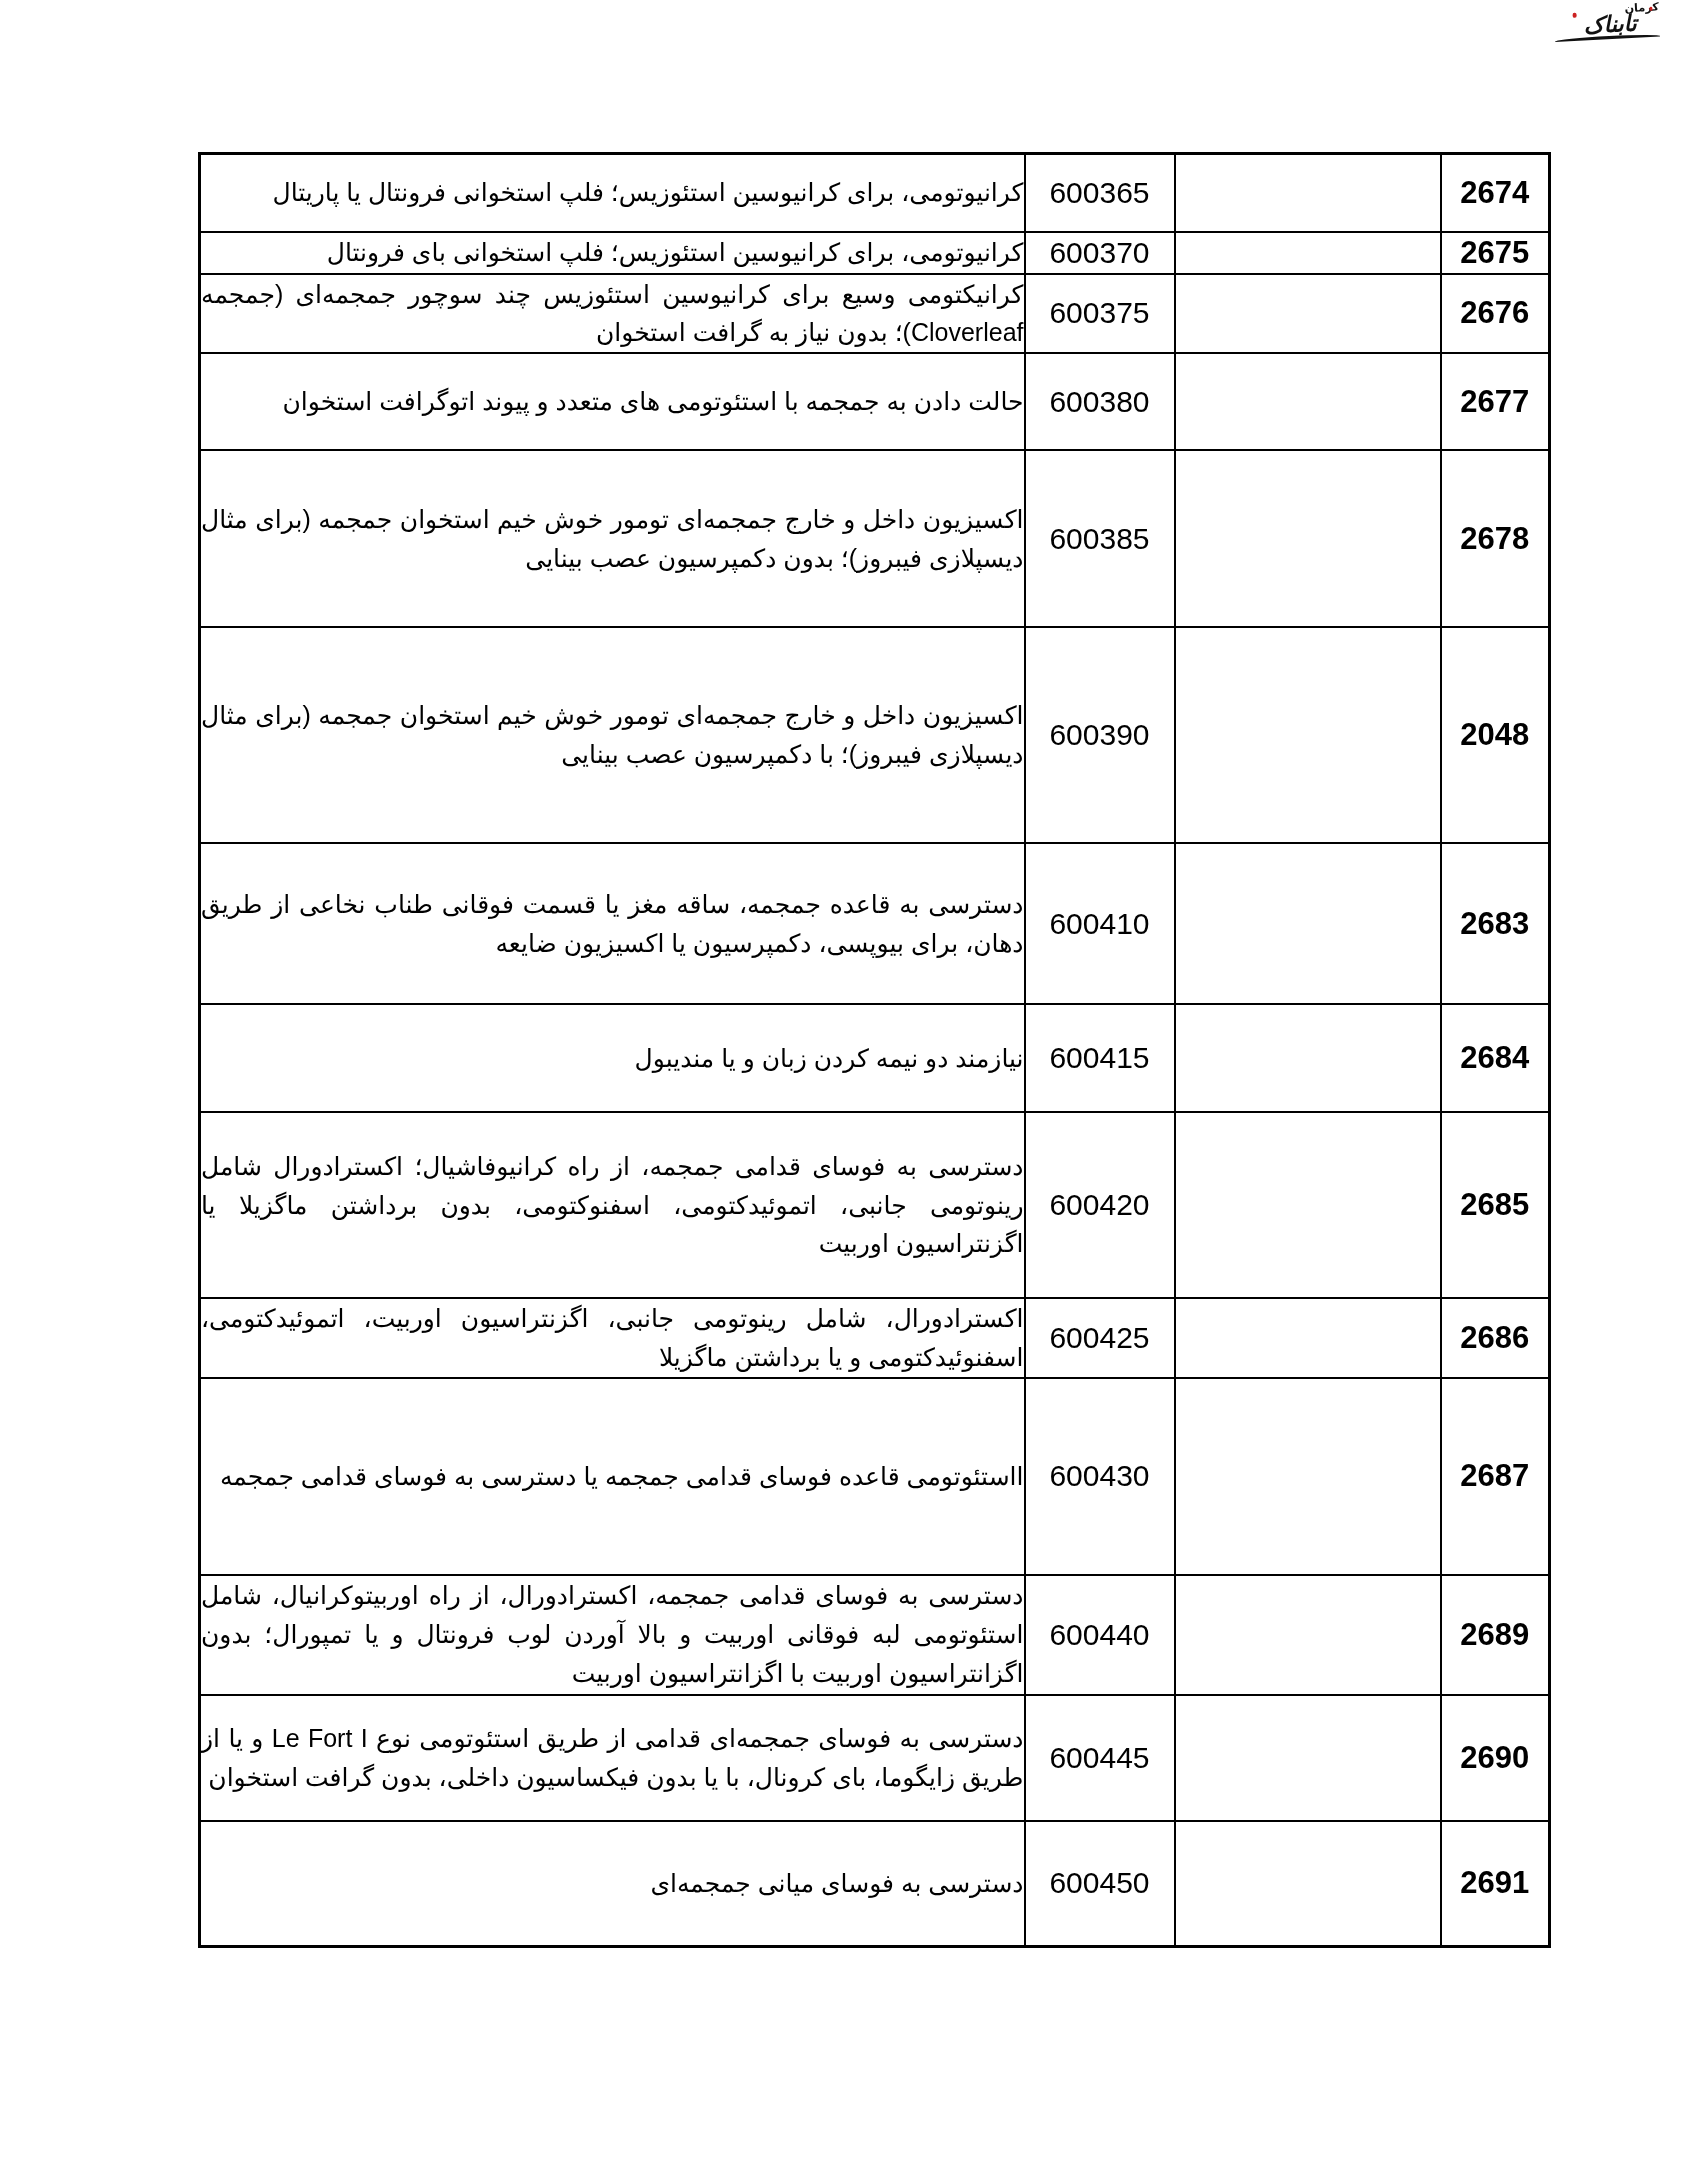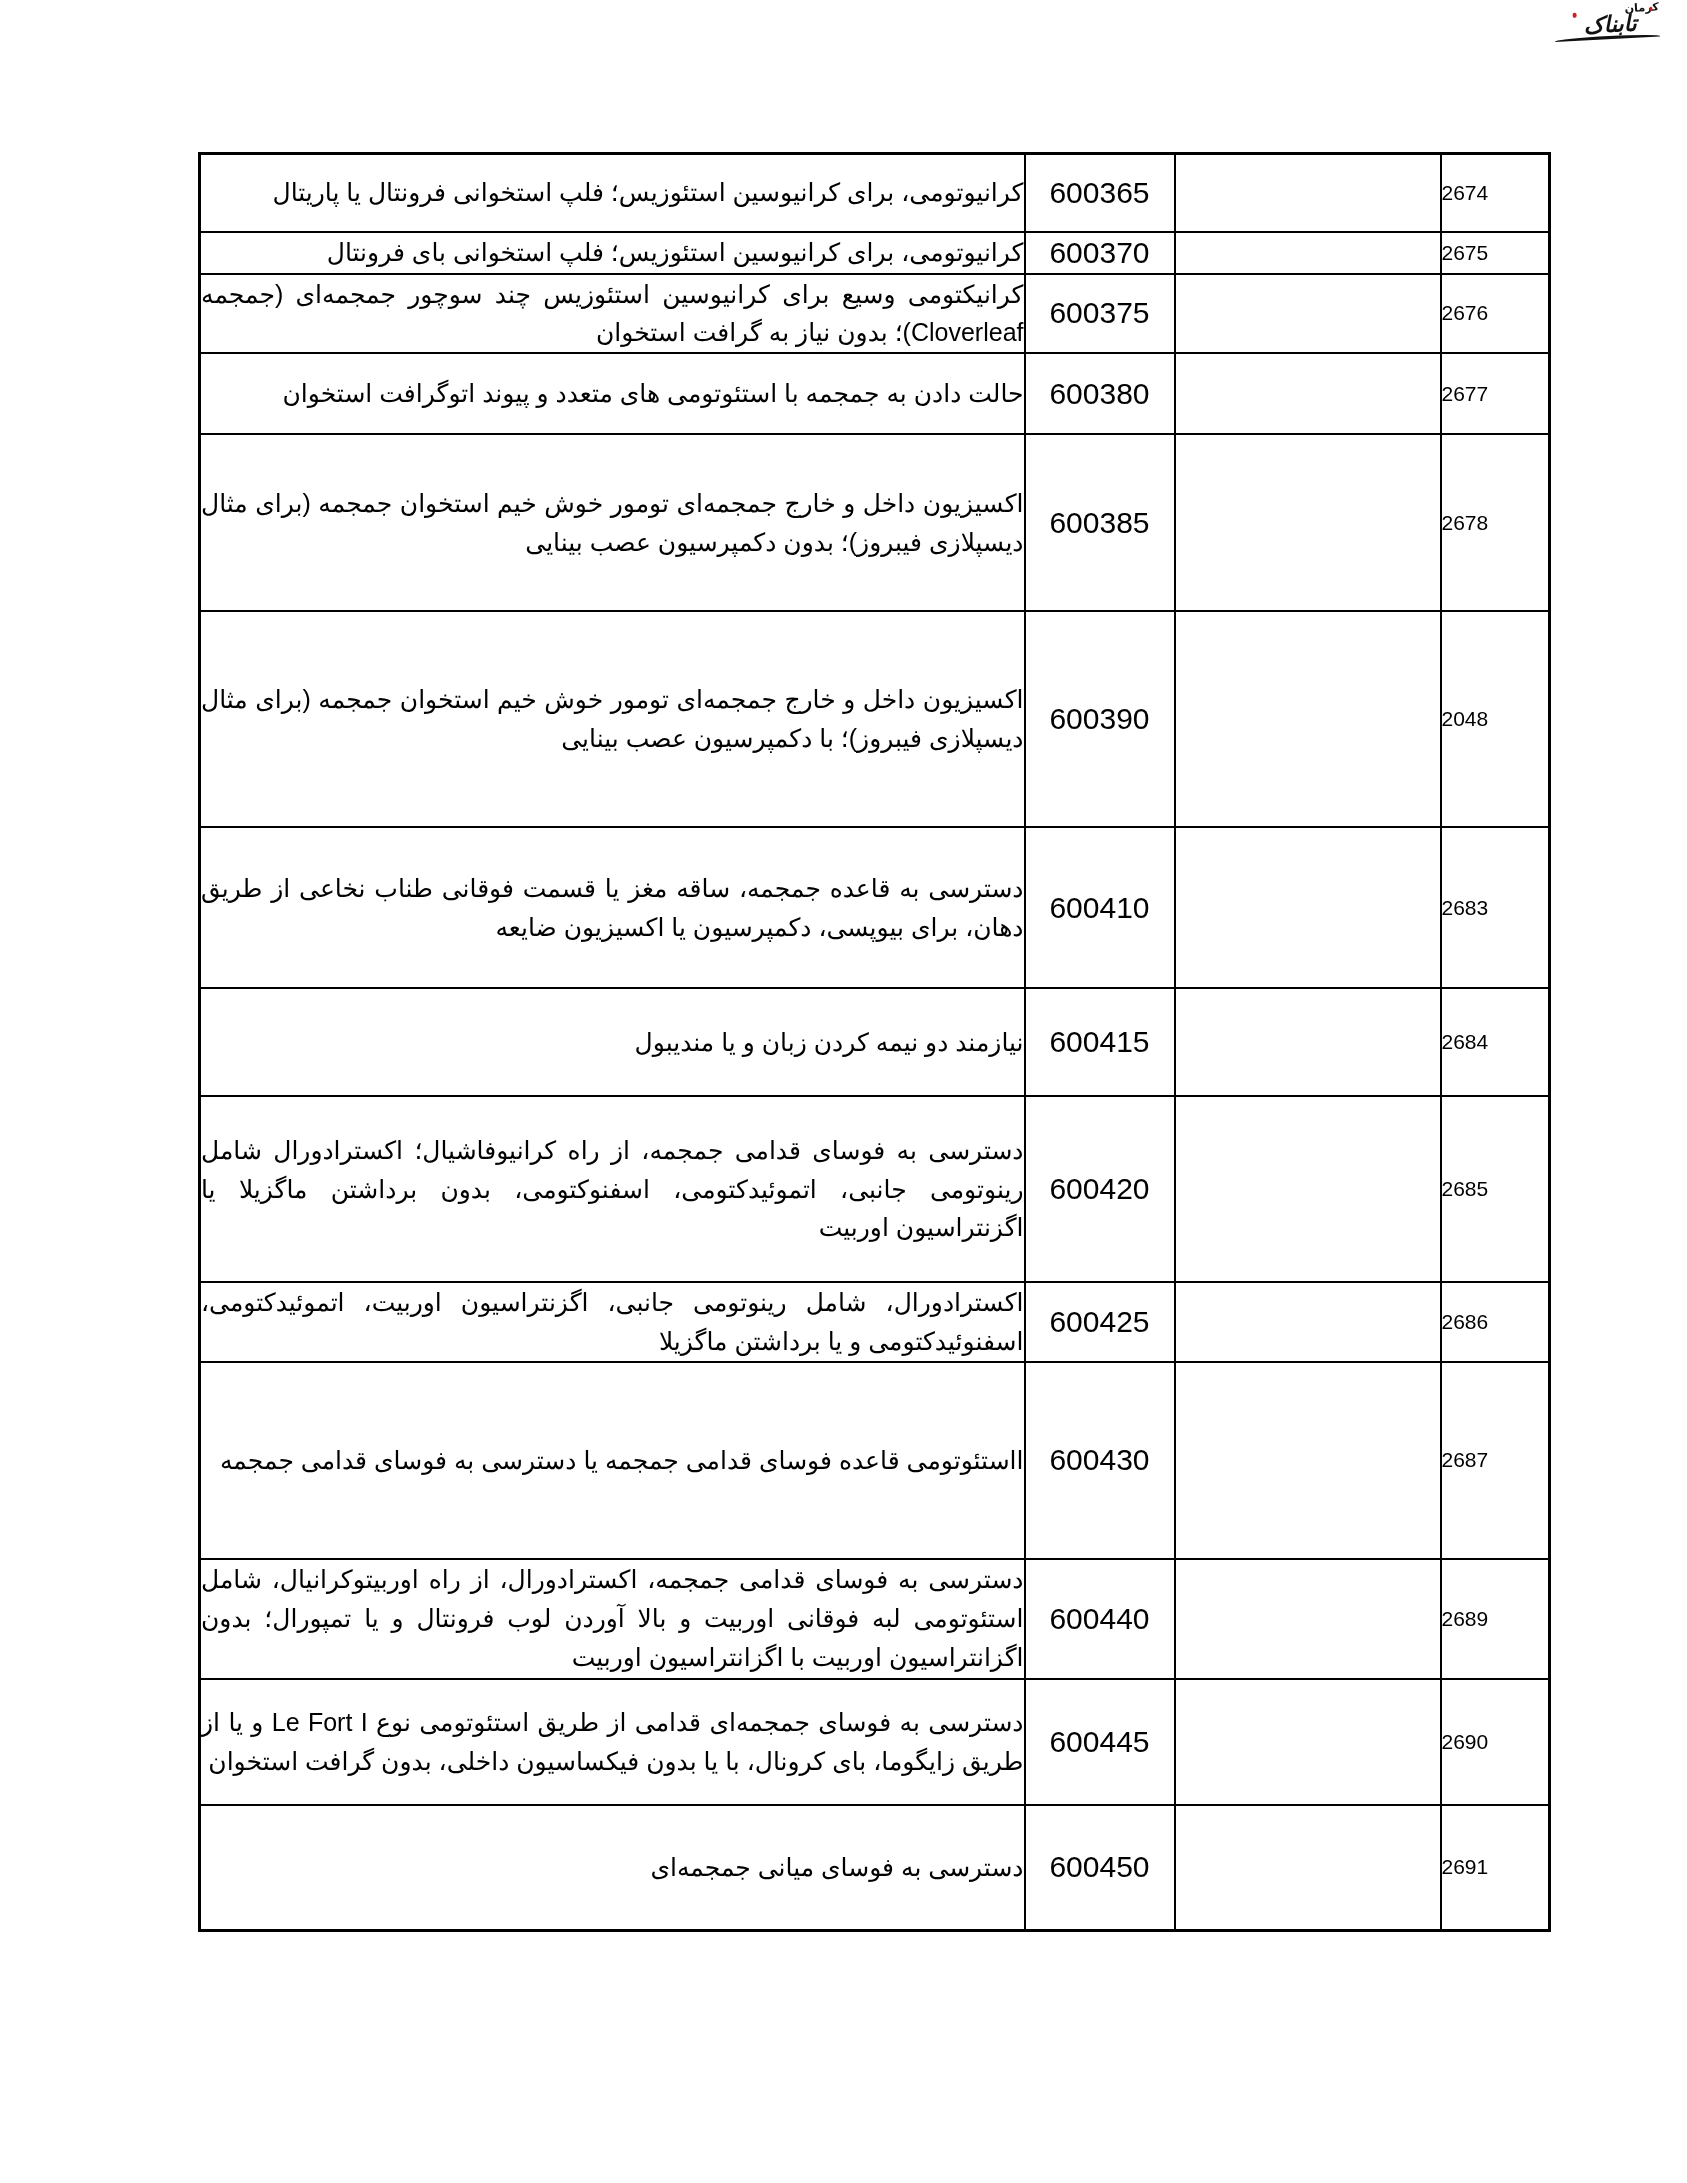--- a/index.html
+++ b/index.html
@@ -98,22 +98,23 @@
   }
   td.code {
     font-family: "Liberation Sans", "DejaVu Sans", sans-serif;
     font-size: 30px;
     text-align: center;
     color: #000000;
     margin-left: 8px;
   }
   td.num {
     font-family: "Liberation Sans", "DejaVu Sans", sans-serif;
-    font-size: 21px;
-    font-weight: 400;
+    font-size: 31px;
+    font-weight: 700;
+    text-align: center;
     color: #000000;
   }
   td.blank { background: #ffffff; }
 </style>
 </head>
 <body>
 
 <div class="page">
 
   <div class="watermark">
@@ -145,21 +146,21 @@
         <td class="code">600370</td>
         <td class="blank"></td>
         <td class="num">2675</td>
       </tr>
       <tr style="height:73px">
         <td class="desc">کرانیکتومی وسیع برای کرانیوسین استئوزیس چند سوچور جمجمه‌ای (جمجمه Cloverleaf)؛ بدون نیاز به گرافت استخوان</td>
         <td class="code">600375</td>
         <td class="blank"></td>
         <td class="num">2676</td>
       </tr>
-      <tr style="height:81px">
+      <tr style="height:97px">
         <td class="desc">حالت دادن به جمجمه با استئوتومی های متعدد و پیوند اتوگرافت استخوان</td>
         <td class="code">600380</td>
         <td class="blank"></td>
         <td class="num">2677</td>
       </tr>
       <tr style="height:177px">
         <td class="desc">اکسیزیون داخل و خارج جمجمه‌ای تومور خوش خیم استخوان جمجمه (برای مثال دیسپلازی فیبروز)؛ بدون دکمپرسیون عصب بینایی</td>
         <td class="code">600385</td>
         <td class="blank"></td>
         <td class="num">2678</td>

